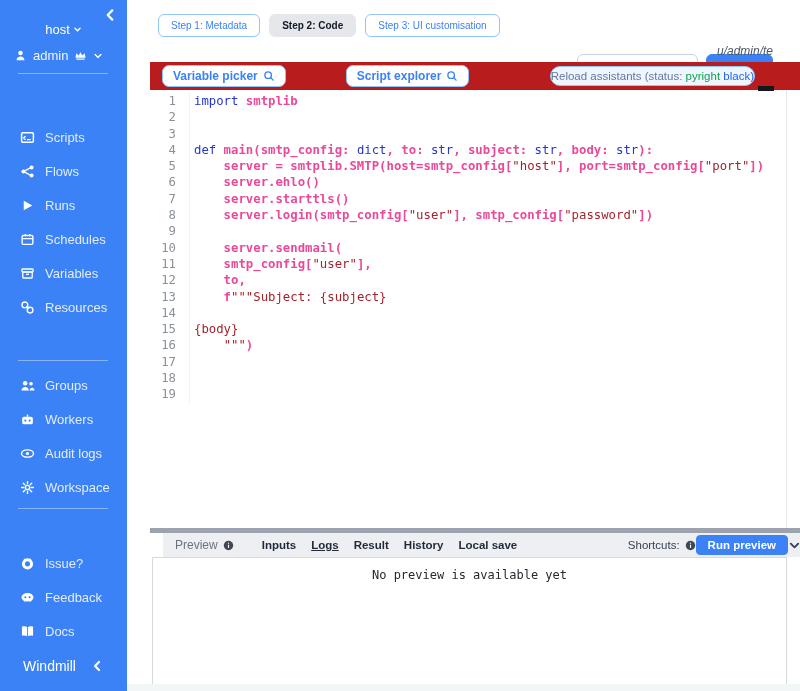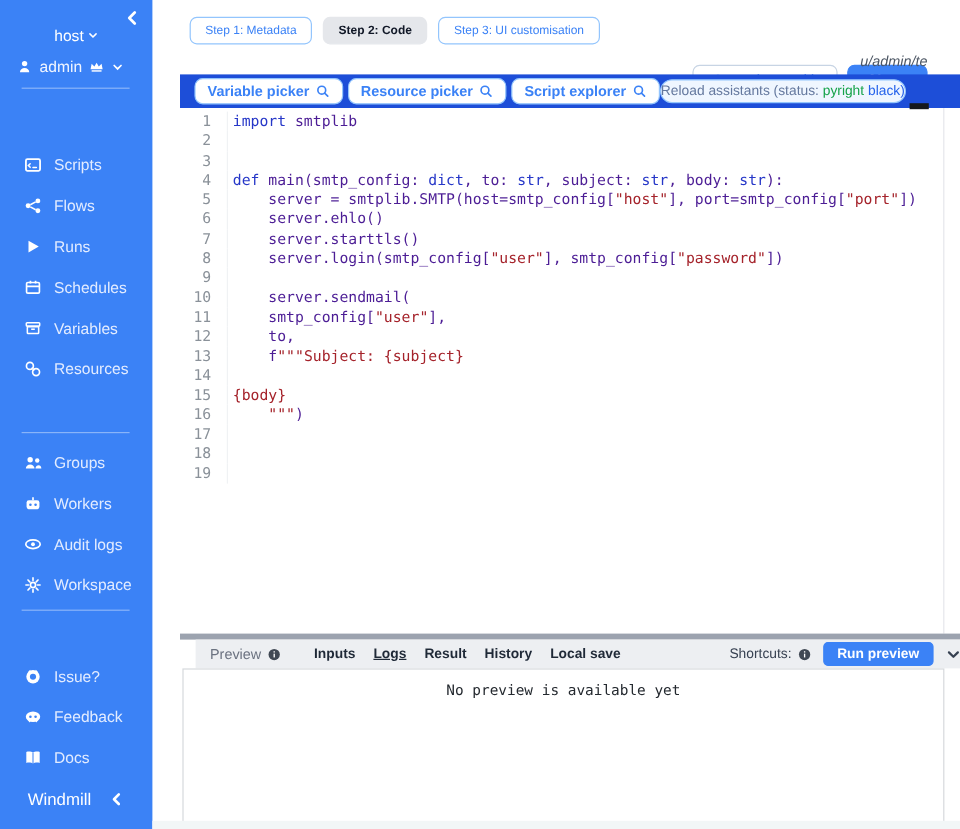--- a/index.html
+++ b/index.html
@@ -21,46 +21,46 @@
   
   .steps { position:absolute; left:158px; top:14px; display:flex; gap:9px; }
   .step-btn { font-size:10px; padding:5px 12px; border-radius:6px; border:1px solid #93c5fd; color:#3b82f6; background:#ffffff; cursor:pointer; white-space:nowrap; }
   .step-btn.active { background:#e5e7eb; border:1px solid #e5e7eb; color:#111827; font-weight:bold; }
   .header-actions { position:absolute; top:14px; right:27px; display:flex; gap:8px;margin-top:40px; }
   .save-btn { font-size:13.5px; padding:5px 16px; border-radius:6px; border:1px solid #c7d4e4; background:#ffffff; color:#3b82f6; cursor:pointer; }
   .next-btn { font-size:13.5px; font-weight:bold; padding:5px 18px; border-radius:6px; border:1px solid #3b82f6; background:#3b82f6; color:#ffffff; cursor:pointer; }
   .path-label { position:absolute; top:44px; right:27px; font-size:12px; font-style:italic; color:#4b5563; }
 
   
-  .toolbar { position:absolute; left:150px; top:62px; width:650px; height:28px; background:#1d4ed8; display:flex; align-items:center; padding-left:12px; }
+  .toolbar { position:absolute; left:150px; top:62px; width:650px; height:28px; background:#b91c1c; display:flex; align-items:center; padding-left:12px; }
   .tb-btn { display:inline-flex; align-items:center; gap:5px; font-size:12px; font-weight:bold; color:#3b82f6; background:#ffffff; border:1px solid #93c5fd; border-radius:7px; padding:3px 10px; cursor:pointer; white-space:nowrap; }
   .tb-gap { width:30px; }
   .reload-btn { margin-left:auto; margin-right:45px; font-size:11.5px; font-weight:normal; color:#64789e; background:#eff6ff; border:1px solid #93c5fd; border-radius:11px; padding:3px 0; cursor:pointer; white-space:nowrap; }
   .reload-btn .st-green { color:#16a34a; }
   .reload-btn .st-blue { color:#2563eb; }
 
   
   .editor { position:absolute; left:150px; top:90px; width:637px; height:438px; background:#ffffff; border-right:1px solid #e5e7eb; overflow:hidden; font-family:"DejaVu Sans Mono", monospace; font-size:12.3px; }
   .code-line { display:flex; line-height:16.3px; height:16.3px; white-space:pre; }
   .ln { width:26px; text-align:right; color:#8a9199; flex:0 0 auto; }
   .code { margin-left:13px; padding-left:4px; border-left:1px solid #f0f2f4; color:#24292f; }
   .tok-kw { color:#2637c8; }
   .tok-ty { color:#2637c8; }
   .tok-st { color:#a5232b; }
-  .tok-pl { color:#4c1d95; }
+  .tok-pl { color:#ec4899;font-weight:bold; }
   .scroll-dash { position:absolute; left:758px; top:86px; width:16px; height:5px; background:#15171b; }
 
   
   .drag-handle { position:absolute; left:150px; top:528px; width:650px; height:5px; background:#9ca3af; cursor:row-resize; }
   .tabbar { position:absolute; left:163px; top:533px; width:650px; height:24px; background:#edeff2; display:flex; align-items:center; padding:0 12px; }
   .pv-title { font-size:12px; color:#6b7280; display:flex; align-items:center; gap:5px; }
   .pv-tabs { display:flex; gap:15px; margin-left:28px; }
   .pv-tab { font-size:11.5px; font-weight:bold; color:#1f2937; cursor:pointer; white-space:nowrap; }
   .pv-tab.active { text-decoration:underline; }
-  .pv-right { margin-left:auto; display:flex; align-items:center; gap:10px; }
+  .pv-right { margin-left:auto; display:flex; align-items:center; }
   .shortcuts { font-size:11.5px; color:#374151; display:flex; align-items:center; gap:5px; }
   .run-btn { font-size:11.5px; font-weight:bold; color:#ffffff; background:#3b82f6; border:1px solid #3b82f6; border-radius:4px; padding:3px 11px; cursor:pointer; white-space:nowrap; }
   .collapse-panel { cursor:pointer; display:flex; align-items:center; }
   .output-box { position:absolute; left:152px; top:557px; width:635px; height:154px; background:#ffffff; border:1px solid #d6d9dd; font-family:"DejaVu Sans Mono", monospace; font-size:12px; color:#24292f; padding:10px 14px;text-align:center; }
   .bottom-strip { position:absolute; left:127px; top:684px; width:673px; height:7px; background:#f2f6f7; }
 </style>
 </head>
 <body>
 
 <div id="app">
@@ -236,27 +236,20 @@
 
   <div class="toolbar">
     <button class="tb-btn">
       <span>Variable picker</span>
       <svg width="12" height="12" viewBox="0 0 14 14">
           <circle cx="6" cy="6" r="3.8" stroke="#3b82f6" stroke-width="1.6" fill="none"></circle>
           <path d="M8.8 8.8l3 3" stroke="#3b82f6" stroke-width="1.6" stroke-linecap="round"></path>
         </svg>
     </button>
     <span class="tb-gap"></span>
-    <button class="tb-btn">
-      <span>Resource picker</span>
-      <svg width="12" height="12" viewBox="0 0 14 14">
-          <circle cx="6" cy="6" r="3.8" stroke="#3b82f6" stroke-width="1.6" fill="none"></circle>
-          <path d="M8.8 8.8l3 3" stroke="#3b82f6" stroke-width="1.6" stroke-linecap="round"></path>
-        </svg>
-    </button>
     <span class="tb-gap"></span>
     <button class="tb-btn">
       <span>Script explorer</span>
       <svg width="12" height="12" viewBox="0 0 14 14">
           <circle cx="6" cy="6" r="3.8" stroke="#3b82f6" stroke-width="1.6" fill="none"></circle>
           <path d="M8.8 8.8l3 3" stroke="#3b82f6" stroke-width="1.6" stroke-linecap="round"></path>
         </svg>
     </button>
     <button class="reload-btn">
       <span>Reload assistants (status: </span><span class="st-green">pyright</span><span class="st-blue"> black)</span>

